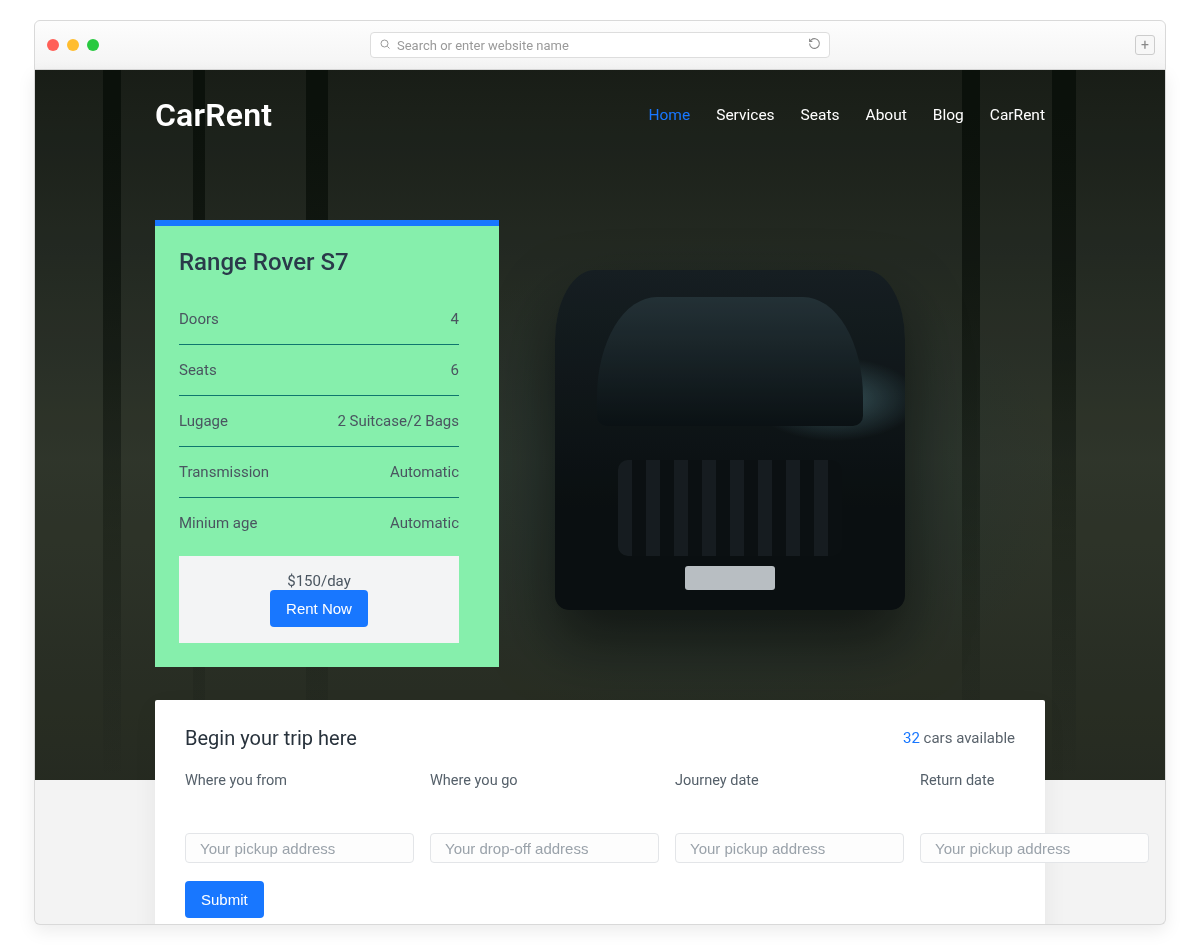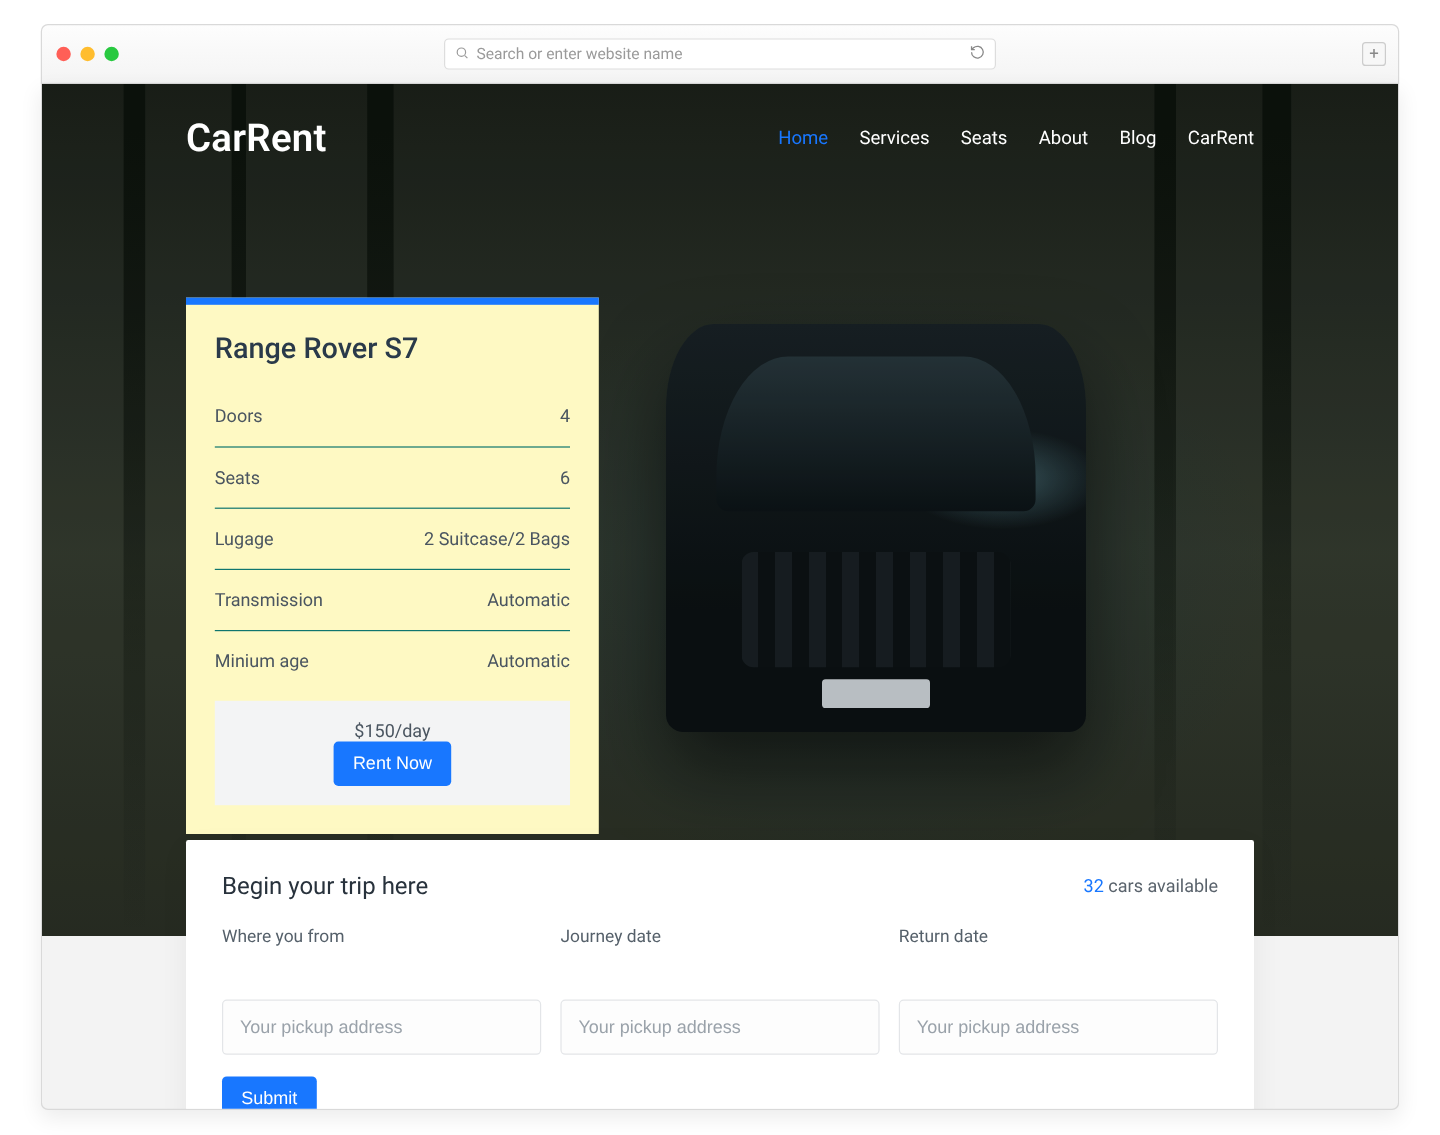--- a/index.html
+++ b/index.html
@@ -101,24 +101,23 @@
     color:#fff;
   }
   .brand { font-size:32px; font-weight:600; letter-spacing:0.2px;}
   .menu { margin-left:auto; display:flex; gap:26px; font-size:15.5px; }
   .menu a { color:#fff; text-decoration:none; cursor:pointer;}
   .menu a.active { color:#1877ff; }
   
   .card {
     position:absolute; z-index:4;
     left:120px; top:150px;
-    width:344px; background:#fef9c3;
+    width:344px; background:#86efac;
     border-top:6px solid #1877ff;
-    padding: 22px 24px 24px 24px;
-    margin-top: 28px;
+    padding: 22px 40px 24px 24px;
   }
   .card h2 { font-size:24px; font-weight:500; color:#2a3a4a; margin-bottom:18px;}
   .spec { display:flex; justify-content:space-between; padding:16px 0; border-bottom:1px solid #0f766e; color:#4a5560; font-size:15px;}
   .spec:last-of-type { border-bottom:none;text-align:right; }
   .price-row {
     margin-top:8px; background:#f3f4f5; padding:16px;
     display:flex; align-items:center; justify-content:space-between;
     color:#4a5560; font-size:15px;flex-direction:column;
   }
   .btn {
@@ -135,21 +134,21 @@
     z-index:5;
   }
   .trip-head { display:flex; align-items:center; margin-bottom:22px;}
   .trip-head h3 { font-size:20px; font-weight:400; color:#28323c;}
   .avail { margin-left:auto; font-size:15px; color:#5a636c;}
   .avail .num{ color:#1877ff;}
   .fields { display:flex; gap:16px; }
   .field { flex:1; display:flex; flex-direction:column;gap:34px;}
   .field label { font-size:14.5px; color:#55606a; margin-bottom:10px;}
   .field input {
-    height:46px; border:1px solid #e3e5e8; border-radius:4px;
+    height:30px; border:1px solid #e3e5e8; border-radius:4px;
     padding:0 14px; font-size:15px; color:#333; background:#fdfdfd;
   }
   .field input::placeholder{ color:#9aa2aa;}
   .submit-row { margin-top:18px;}
 </style>
 </head>
 <body>
 
 <div class="browser-chrome">
   <div class="traffic">
@@ -239,20 +238,24 @@
       <div class="avail">
         <span class="num">32</span><span> cars available</span>
       </div>
     </div>
     <div class="fields" id="fields">
         <div class="field">
           <label>Where you from</label>
           <input type="text" placeholder="Your pickup address" style="">
         </div>
         <div class="field">
+          <label>Where you go</label>
+          <input type="text" placeholder="Your drop-off address" style="">
+        </div>
+        <div class="field">
           <label>Journey date</label>
           <input type="text" placeholder="Your pickup address" style="">
         </div>
         <div class="field">
           <label>Return date</label>
           <input type="text" placeholder="Your pickup address" style="">
         </div>
       </div>
     <div class="submit-row">
       <button class="btn">Submit</button>

